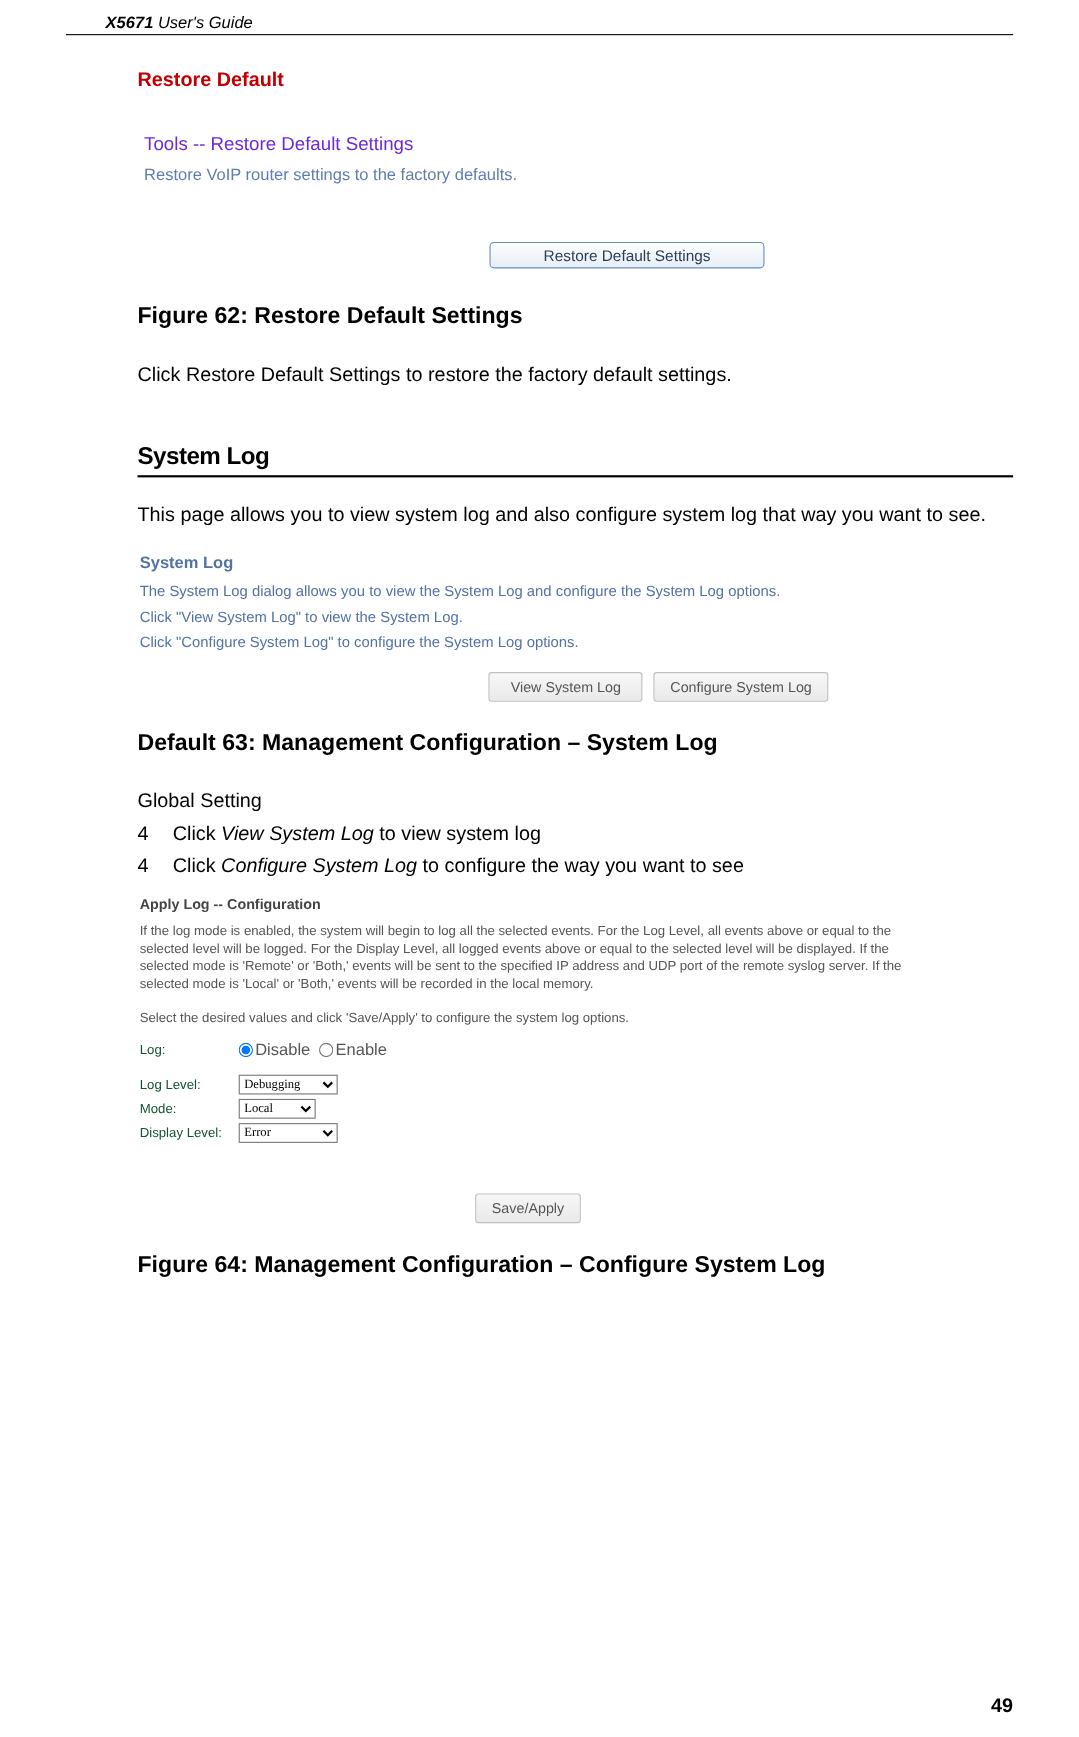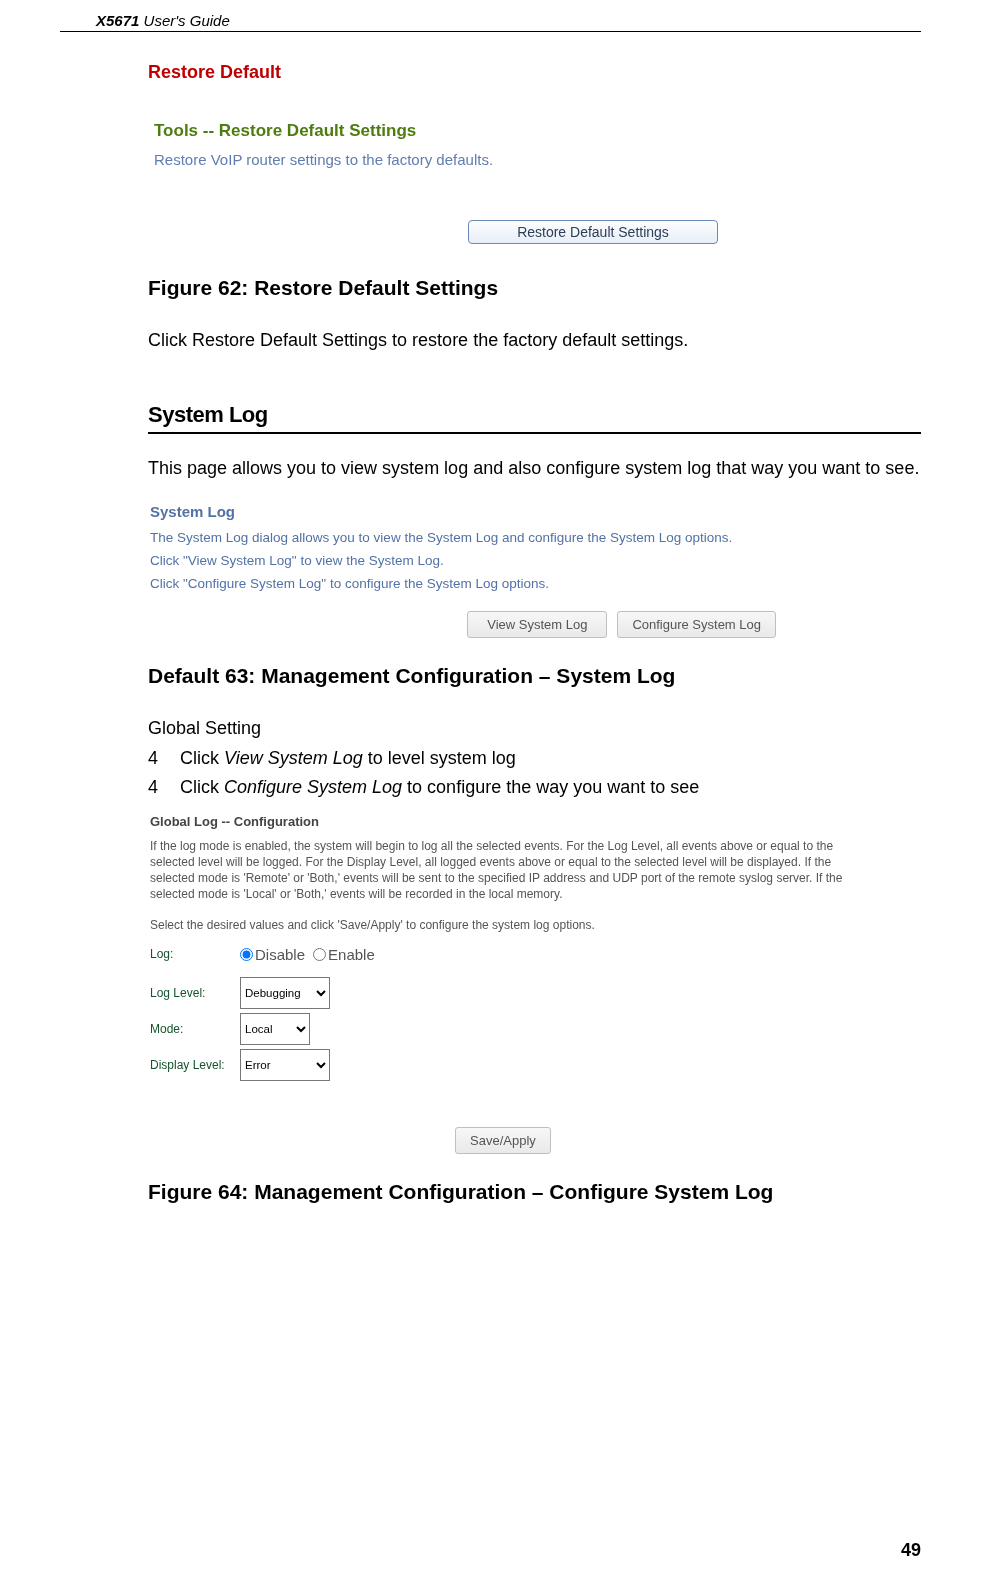--- a/index.html
+++ b/index.html
@@ -21,21 +21,21 @@
     font-size: 15px;
     border-bottom: 1px solid #000;
     padding-bottom: 2px;
   }
   .header .prod {
     font-weight: bold;
     font-style: italic;
     margin-left: 36px;
   }
   .content {
-    margin-left: 88px;
+    margin-left: 65px;
     margin-right: 0;
     padding-top: 30px;
   }
   .sec-title {
     color: #c00000;
     font-weight: bold;
     font-size: 18px;
     margin-bottom: 28px;
   }
   .fig-caption {
@@ -71,22 +71,22 @@
     flex: 0 0 32px;
   }
   .italic { font-style: italic; }
 
   
   .shot {
     background: #fff;
     font-family: Tahoma, Arial, sans-serif;
   }
   .shot1 .ss-title {
-    color: #4d7c0f;
-    font-weight: bold;
+    color: #6d28d9;
+    font-weight: normal;
     font-size: 17px;
     padding: 10px 6px 8px 6px;
   }
   .shot1 .ss-body {
     color: #5f7db0;
     font-size: 15px;
     padding: 2px 6px;
   }
   .shot1 .ss-btn-row {
     display: flex;
@@ -166,21 +166,22 @@
     padding: 2px 2px;
   }
   .shot3 .lab {
     width: 90px;
     color: #14532d;
   }
   .shot3 select {
     font-size: 11.5px;
     border: 1px solid #777;
     background: #fff;
-    height: 32px;
+    height: 18px;
+    font-family: Liberation Serif, serif;
   }
   .shot3 input[type=radio] {
     margin: 0 2px 0 0;
     vertical-align: middle;
   }
   .shot3 .radio-lab {
     font-size: 15px;
     color: #555;
     margin-right: 8px;
   }
@@ -238,32 +239,32 @@
       </div>
     </div>
 
     <div class="fig-caption">Default 63: Management Configuration – System Log</div>
 
     <div class="body-text" style="margin-bottom:4px;">Global Setting</div>
 
     <div class="list-item">
       <div class="list-num">4</div>
       <div>
-        <span>Click </span><span class="italic">View System Log</span><span> to level system log</span>
+        <span>Click </span><span class="italic">View System Log</span><span> to view system log</span>
       </div>
     </div>
     <div class="list-item">
       <div class="list-num">4</div>
       <div>
         <span>Click </span><span class="italic">Configure System Log</span><span> to configure the way you want to see</span>
       </div>
     </div>
 
     <div class="shot shot3" style="margin-top:10px;">
-      <div class="ss-title">Global Log -- Configuration</div>
+      <div class="ss-title">Apply Log -- Configuration</div>
       <div class="para">If the log mode is enabled, the system will begin to log all the selected events. For the Log Level, all events above or equal to the selected level will be logged. For the Display Level, all logged events above or equal to the selected level will be displayed. If the selected mode is 'Remote' or 'Both,' events will be sent to the specified IP address and UDP port of the remote syslog server. If the selected mode is 'Local' or 'Both,' events will be recorded in the local memory.</div>
       <div class="para" style="margin-top:8px;">Select the desired values and click 'Save/Apply' to configure the system log options.</div>
 
       <div class="row" style="margin-top:8px;">
         <div class="lab">Log:</div>
         <input type="radio" checked="" style="">
           <span class="radio-lab">Disable</span>
         <input type="radio" style="">
           <span class="radio-lab">Enable</span>
       </div>

